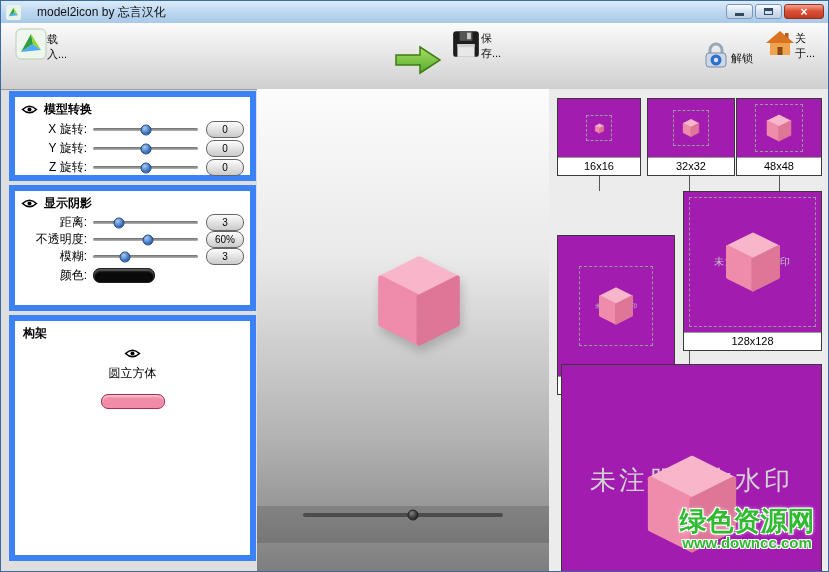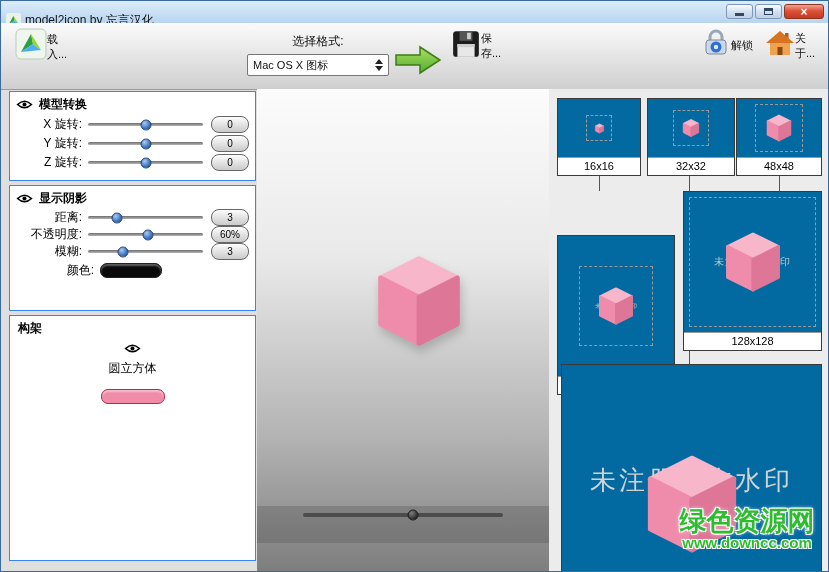--- a/index.html
+++ b/index.html
@@ -2,82 +2,82 @@
 <html><head>
 <meta charset="utf-8">
 <style>
   html,body{margin:0;padding:0;background:#555;}
   .window{position:relative;width:829px;height:572px;font-family:"Liberation Sans",sans-serif;
     background:#dfdfdf;border:1px solid #3c6a9c;box-sizing:border-box;overflow:hidden;-webkit-user-select:none;user-select:none;}
 
   
   .titlebar{position:absolute;left:0;top:0;right:0;height:22px;
     background:linear-gradient(#dcecfb,#bdd7f1 50%,#a9c9e8);
-    border-bottom:1px solid #8fb0cf;display:flex;align-items:center;padding:8px 5px;gap:4px;}
+    border-bottom:1px solid #8fb0cf;display:flex;align-items:center;padding:0 5px;gap:16px;}
   .title-text{font-size:12px;color:#111;}
   .win-btns{position:absolute;right:4px;top:3px;display:flex;gap:2px;}
   .wbtn{width:27px;height:15px;border:1px solid #7d97b5;border-radius:3px;
     background:linear-gradient(#fbfdfe,#d3e1f0 50%,#bed1e7);display:flex;align-items:center;justify-content:center;box-sizing:border-box;}
   .wbtn-close{width:40px;background:linear-gradient(#f2a492,#dd5238 45%,#c03a22);border-color:#8c3421;color:#fff;font-size:12px;font-weight:bold;line-height:12px;}
   .min-glyph{width:9px;height:3px;background:#31485f;margin-top:6px;}
   .max-glyph{width:9px;height:7px;border:1px solid #31485f;border-top:3px solid #31485f;box-sizing:border-box;}
 
   
   .toolbar{position:absolute;left:0;top:22px;right:0;height:66px;
     background:linear-gradient(#fbfbfb,#e3e3e3 55%,#cfcfcf);border-bottom:1px solid #9a9a9a;}
   .tbtn{position:absolute;display:flex;flex-direction:row;align-items:center;font-size:11px;color:#111;}
   .tb-load{left:14px;top:5px;width:56px;}
   .tb-save{left:450px;top:5px;width:56px;}
-  .tb-unlock{left:700px;top:5px;width:52px;justify-content:space-between;}
+  .tb-unlock{left:700px;top:18px;width:52px;justify-content:space-between;}
   .tb-about{left:764px;top:5px;width:54px;}
   .tbtn .lbl{margin-top:3px;}
   .tb-format{position:absolute;left:246px;top:10px;width:142px;text-align:center;font-size:12px;color:#111;}
   .combo{margin-top:4px;height:20px;background:#fff;border:1px solid #777;border-radius:2px;
     display:flex;align-items:center;justify-content:space-between;padding:0 5px;font-size:11px;}
   .stepper{display:flex;flex-direction:column;gap:2px;margin-left:6px;}
   .tri-up{width:0;height:0;border-left:4px solid transparent;border-right:4px solid transparent;border-bottom:5px solid #222;}
   .tri-down{width:0;height:0;border-left:4px solid transparent;border-right:4px solid transparent;border-top:5px solid #222;}
   .tb-arrow{position:absolute;left:392px;top:20px;}
 
   
-  .box{position:absolute;left:8px;width:247px;background:#fff;border:1px solid #3b82f6;box-sizing:border-box;}
+  .box{position:absolute;left:8px;width:247px;background:#fff;border:6px solid #3b82f6;box-sizing:border-box;}
   .box1{top:90px;height:90px;}
   .box2{top:184px;height:126px;}
   .box3{top:314px;height:246px;}
   .phead{display:flex;align-items:center;gap:6px;padding:4px 6px 2px 6px;font-weight:bold;font-size:12px;color:#000;}
   .srow{display:flex;align-items:center;height:19px;padding-right:6px;}
   .box2 .srow{height:17px;}
   .slabel{width:72px;text-align:right;font-size:12px;flex:none;margin-right:6px;color:#000;}
   .track{flex:1;position:relative;height:3px;border-radius:2px;background:linear-gradient(#6e6e6e,#b5b5b5);margin-right:8px;}
   .thumb{position:absolute;top:50%;width:11px;height:11px;border-radius:50%;transform:translate(-50%,-50%);
     background:radial-gradient(circle at 35% 30%,#a9ccf2,#3c74c0 60%,#1d4f94);border:1px solid #1a3f78;box-sizing:border-box;}
   .vpill{flex:none;width:36px;height:15px;border:1px solid #666;border-radius:8px;
     background:linear-gradient(#fdfdfd,#cacaca);font-size:10px;text-align:center;line-height:15px;color:#000;}
-  .crow{display:flex;align-items:center;height:20px;padding-left:12px;}
+  .crow{display:flex;align-items:center;height:20px;}
   .swatch{width:60px;height:13px;border-radius:7px;border:1px solid #222;box-shadow:inset 0 2px 2px rgba(255,255,255,.35);}
   .frow{display:flex;align-items:center;gap:6px;padding:4px 8px 0 8px;flex-direction:column;}
   .frow .flabel{font-size:12px;color:#000;}
   .frow .spacer{flex:1;}
   .fswatch{width:62px;height:13px;border-radius:7px;border:1px solid #a63050;box-shadow:inset 0 2px 2px rgba(255,255,255,.45);}
   .eye{width:17px;height:11px;flex:none;}
 
   
   .viewport{position:absolute;left:256px;top:88px;width:292px;height:484px;
     background:linear-gradient(180deg,#fcfcfc 0%,#e9e9e9 35%,#b3b3b3 72%,#7d7d7d 100%);}
   .vcube{position:absolute;left:114px;top:162px;width:96px;height:100px;filter:drop-shadow(2px 6px 5px rgba(0,0,0,.18));}
   .vstrip{position:absolute;left:0;right:0;top:417px;height:37px;background:rgba(55,55,55,.22);}
   .vslider{position:relative;margin:7px auto 0;width:200px;height:4px;background:#4c4c4c;border-radius:2px;}
   .vthumb{position:absolute;top:50%;width:11px;height:11px;border-radius:50%;transform:translate(-50%,-50%);
     background:radial-gradient(circle at 35% 30%,#7e7e7e,#2b2b2b 70%);border:1px solid #1c1c1c;box-sizing:border-box;}
   .hints{display:flex;justify-content:center;gap:34px;margin-top:6px;font-size:11px;font-weight:600;color:#0c0c0c;align-items:center;}
   .hint{display:flex;align-items:center;gap:4px;}
 
   
   .rpanel{position:absolute;left:548px;top:88px;width:281px;height:484px;background:#ececec;}
-  .pbox{position:absolute;background:#0369a1;border:1px solid #3a3a3a;box-sizing:border-box;}
+  .pbox{position:absolute;background:#a21caf;border:1px solid #3a3a3a;box-sizing:border-box;}
   .box16{left:8px;top:9px;width:84px;height:78px;}
   .box32{left:98px;top:9px;width:88px;height:78px;}
   .box48{left:187px;top:9px;width:86px;height:78px;}
   .box64{left:8px;top:102px;width:118px;height:160px;margin-top:44px;}
   .box128{left:134px;top:102px;width:139px;height:160px;}
   .boxLarge{left:12px;top:275px;width:261px;height:209px;}
   .pcontent{position:absolute;left:0;right:0;top:0;bottom:18px;display:flex;align-items:center;justify-content:center;overflow:hidden;}
   .plabel{position:absolute;left:0;right:0;bottom:0;height:17px;border-top:1px solid #999;
     font-size:11px;text-align:center;line-height:17px;background:#fff;color:#000;}
   .marquee{position:relative;border:1px dashed #999;display:flex;align-items:center;justify-content:center;}
@@ -153,30 +153,20 @@
         <svg width="32" height="32" viewBox="0 0 32 32">
             <rect x="1" y="1" width="30" height="30" rx="5" fill="#eef6ee" stroke="#b8ccb8"></rect>
             <polygon points="6,24 16,6 18,16" fill="#2f9e44"></polygon>
             <polygon points="6,24 18,16 26,22" fill="#4dabf7"></polygon>
             <polygon points="16,6 26,22 18,16" fill="#94d82d"></polygon>
           </svg>
       </span>
       <span class="lbl">载入...</span>
     </div>
 
-    <div class="tb-format">
-      <div>选择格式:</div>
-      <div class="combo">
-        <span>Mac OS X 图标</span>
-        <span class="stepper">
-          <span class="tri-up"></span>
-          <span class="tri-down"></span>
-        </span>
-      </div>
-    </div>
 
     <div class="tb-arrow">
       <svg width="50" height="34" viewBox="0 0 48 34">
         <defs>
             <linearGradient id="ggrad" x1="0" y1="0" x2="0" y2="1">
               <stop offset="0" stop-color="#a8e063"></stop>
               <stop offset="1" stop-color="#56ab2f"></stop>
             </linearGradient>
           </defs>
         <polygon points="2,12 26,12 26,4 46,17 26,30 26,22 2,22" fill="url(#ggrad)" stroke="#3e7d12" stroke-width="1.5"></polygon>

